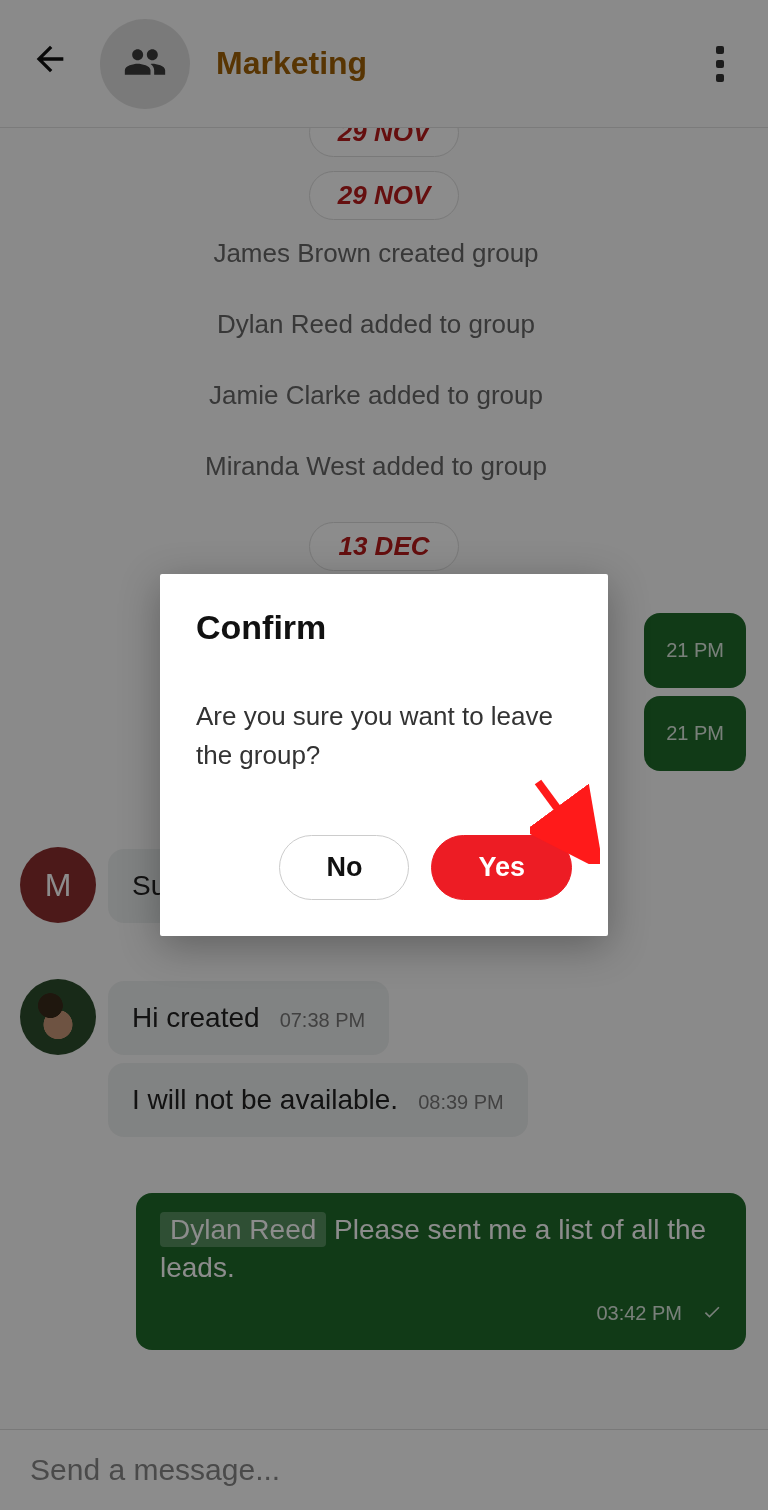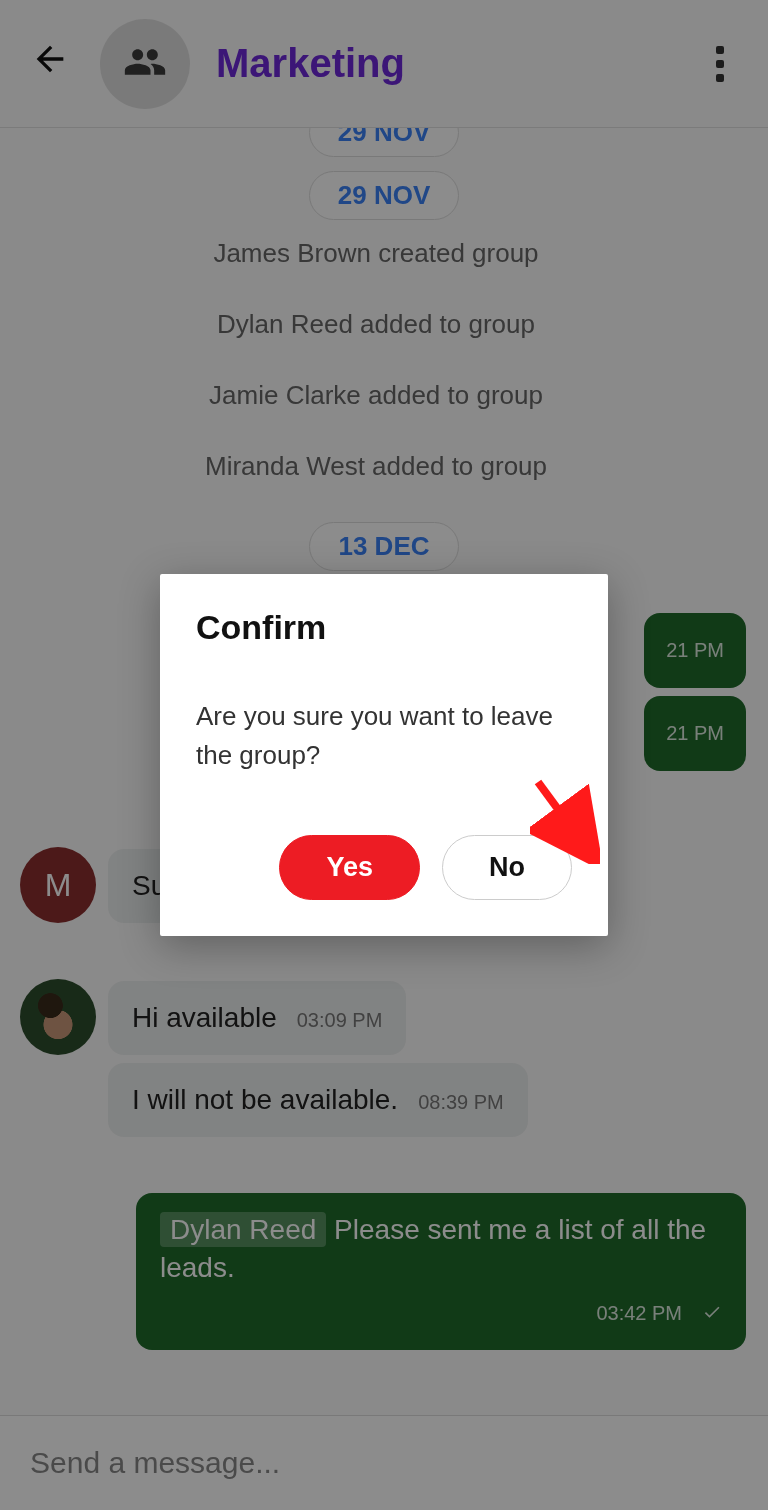--- a/index.html
+++ b/index.html
@@ -4,27 +4,27 @@
 <style>
   * { box-sizing: border-box; margin: 0; padding: 0; }
   html, body { width: 768px; height: 1510px; font-family: -apple-system, Helvetica, Arial, sans-serif; background:#fbfbfb; overflow:hidden; position:relative; }
   .app { width:768px; height:1510px; position:relative; }
 
   
   .header { height:128px; border-bottom:1px solid #e0e0e0; display:flex; align-items:center; padding:0 30px; gap:20px; }
   .back { font-size:40px; font-weight:900; color:#111; width:40px; text-align:center; }
   .avatar-circle { width:90px; height:90px; border-radius:50%; background:#dfdfdf; display:flex; align-items:center; justify-content:center; margin-left:10px; }
   .group-icon svg { width:44px; height:44px; fill:#3b3b3b; }
-  .title { font-size:40px; font-weight:700; color:#6d28d9; margin-left:6px; }
+  .title { font-size:32px; font-weight:700; color:#a16207; margin-left:6px; }
   .kebab { margin-left:auto; width:30px; display:flex; flex-direction:column; align-items:center; gap:6px; padding-right:6px;}
   .kebab span { width:8px; height:8px; background:#333; border-radius:2px; display:block; }
 
   
   .chat { height: calc(1510px - 128px - 96px); overflow:hidden; padding:0 0 10px 0; }
-  .date-pill { display:table; margin:6px auto 14px auto; padding:8px 28px; border:1px solid #ddd; border-radius:40px; font-size:26px; font-weight:700; color:#3b82f6; background:#fff;}
+  .date-pill { display:table; margin:6px auto 14px auto; padding:8px 28px; border:1px solid #ddd; border-radius:40px; font-size:26px; font-weight:700; color:#b91c1c; background:#fff;font-style:italic;}
   .date-pill.cut { margin-top:-20px; }
   .sys-msg { text-align:center; font-size:26px; color:#666; margin:18px 16px 40px 0; }
 
   .row { display:flex; margin:8px 20px; align-items:flex-end; gap:12px;}
   .row.out { justify-content:flex-end; }
   .row.in { justify-content:flex-start; }
   .bubble { border-radius:16px; padding:18px 24px; font-size:28px; line-height:1.35; max-width:610px; display:flex; align-items:baseline; gap:20px; flex-wrap:wrap;}
   .bubble.out { background:#1f6b2b; color:#fff;align-items:center; }
   .bubble.in { background:#eceeee; color:#222; }
   .time { font-size:20px; color:rgba(255,255,255,.85); white-space:nowrap;}
@@ -37,21 +37,21 @@
   .sender-avatar.photo { background:#4a6a4a; background:radial-gradient(circle at 40% 35%, #3a2a1a 0 18%, transparent 19%), radial-gradient(circle at 50% 60%, #c89878 0 24%, transparent 25%), #2d4d2d; }
 
   .row .spacer { width:76px; flex-shrink:0; }
 
   .mention { background:rgba(255,255,255,.25); padding:2px 10px; border-radius:4px; }
 
   .big-bubble { flex-direction:column; align-items:flex-start; gap:8px;}
   .big-bubble .tline { align-self:flex-end; display:flex; align-items:center; gap:20px;}
 
   
-  .composer { position:absolute; bottom:0; left:0; right:0; height:95px; border-top:1px solid #dcdcdc; display:flex; align-items:center; padding:0 30px; background:#fff;}
+  .composer { position:absolute; bottom:0; left:0; right:0; height:81px; border-top:1px solid #dcdcdc; display:flex; align-items:center; padding:0 30px; background:#fff;}
   .composer input { border:none; outline:none; width:100%; font-size:30px; color:#333; }
   .composer input::placeholder { color:#888; }
 
   
   .overlay { position:absolute; inset:0; background:rgba(0,0,0,.45); display:flex; align-items:center; justify-content:center; }
   .dialog { width:448px; background:#fff; border-radius:2px; padding:34px 36px 36px 36px; box-shadow:0 10px 40px rgba(0,0,0,.3); position:relative;}
   .dialog h2 { font-size:34px; font-weight:800; color:#111; margin-bottom:50px;}
   .dialog p { font-size:26px; color:#333; line-height:1.5; margin-bottom:60px;}
   .dialog .btns { display:flex; justify-content:flex-end; gap:22px;}
   .btn { border-radius:60px; font-size:27px; font-weight:700; padding:16px 46px; border:1px solid #ccc; background:#fff; color:#111; cursor:pointer;}
@@ -118,22 +118,22 @@
         <span>Sure</span>
         <span class="time">03:23 PM</span>
       </div>
     </div>
 
     <div style="height:40px"></div>
 
     <div class="row in">
       <div class="sender-avatar photo"></div>
       <div class="bubble in">
-        <span>Hi available</span>
-        <span class="time">03:09 PM</span>
+        <span>Hi created</span>
+        <span class="time">07:38 PM</span>
       </div>
     </div>
 
     <div class="row in">
       <div class="spacer"></div>
       <div class="bubble in">
         <span>I will not be available.</span>
         <span class="time">08:39 PM</span>
       </div>
     </div>
@@ -157,22 +157,22 @@
 
   <div class="composer">
     <input type="text" placeholder="Send a message..." style="">
   </div>
 
   <div class="overlay">
     <div class="dialog">
       <h2>Confirm</h2>
       <p>Are you sure you want to leave the group?</p>
       <div class="btns">
+        <button class="btn">No</button>
         <button class="btn yes">Yes</button>
-        <button class="btn">No</button>
       </div>
       <div class="arrow">
         <svg viewBox="0 0 70 90">
           <defs>
               <marker id="ah" markerWidth="10" markerHeight="10" refX="6" refY="5" orient="auto">
                 <path d="M0,0 L10,5 L0,10 z" fill="#ff1a1a"></path>
               </marker>
             </defs>
           <line x1="8" y1="8" x2="55" y2="72" stroke="#ff1a1a" stroke-width="8" marker-end="url(#ah)"></line>
         </svg>

